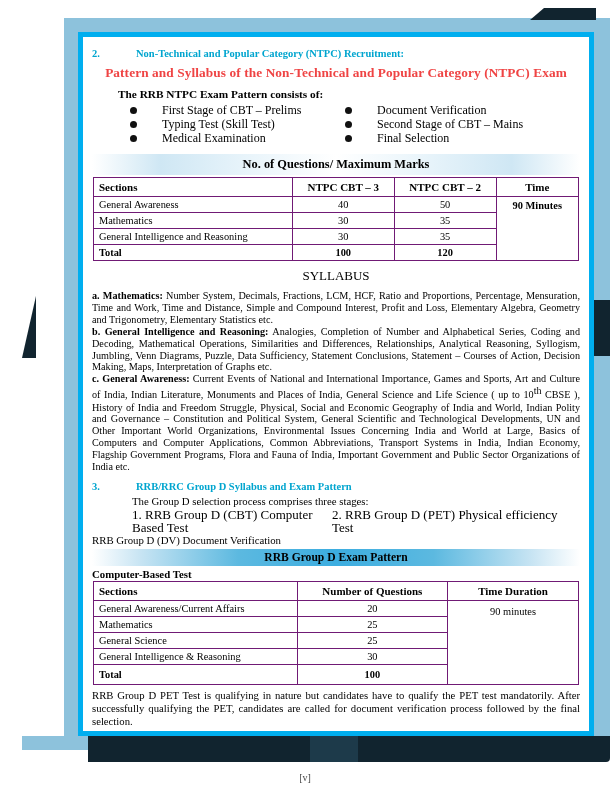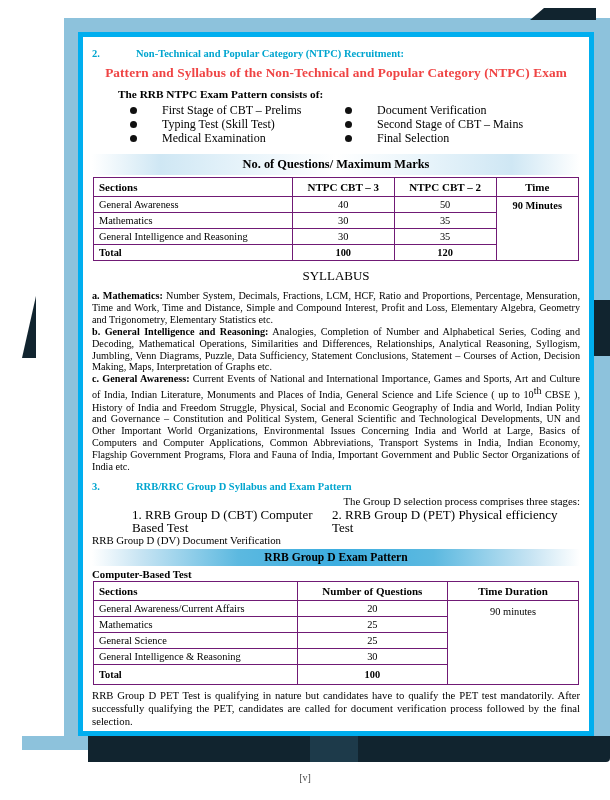--- a/index.html
+++ b/index.html
@@ -245,21 +245,20 @@
   .center-head-sm {
     text-align: center;
     font-weight: bold;
     font-size: 12.6px;
     margin: 8px 0 5px 0;
   }
   .indent-line {
     font-size: 10.8px;
     line-height: 13px;
     margin: 0 0 0 40px;
-    text-align: right;
   }
   .two-item-line {
     display: flex;
     font-size: 13px;
     line-height: 13px;
     margin: 0 0 0 40px;
   }
   .two-item-line .i1 { width: 200px; flex: none; }
   .plain-line {
     font-size: 10.8px;

